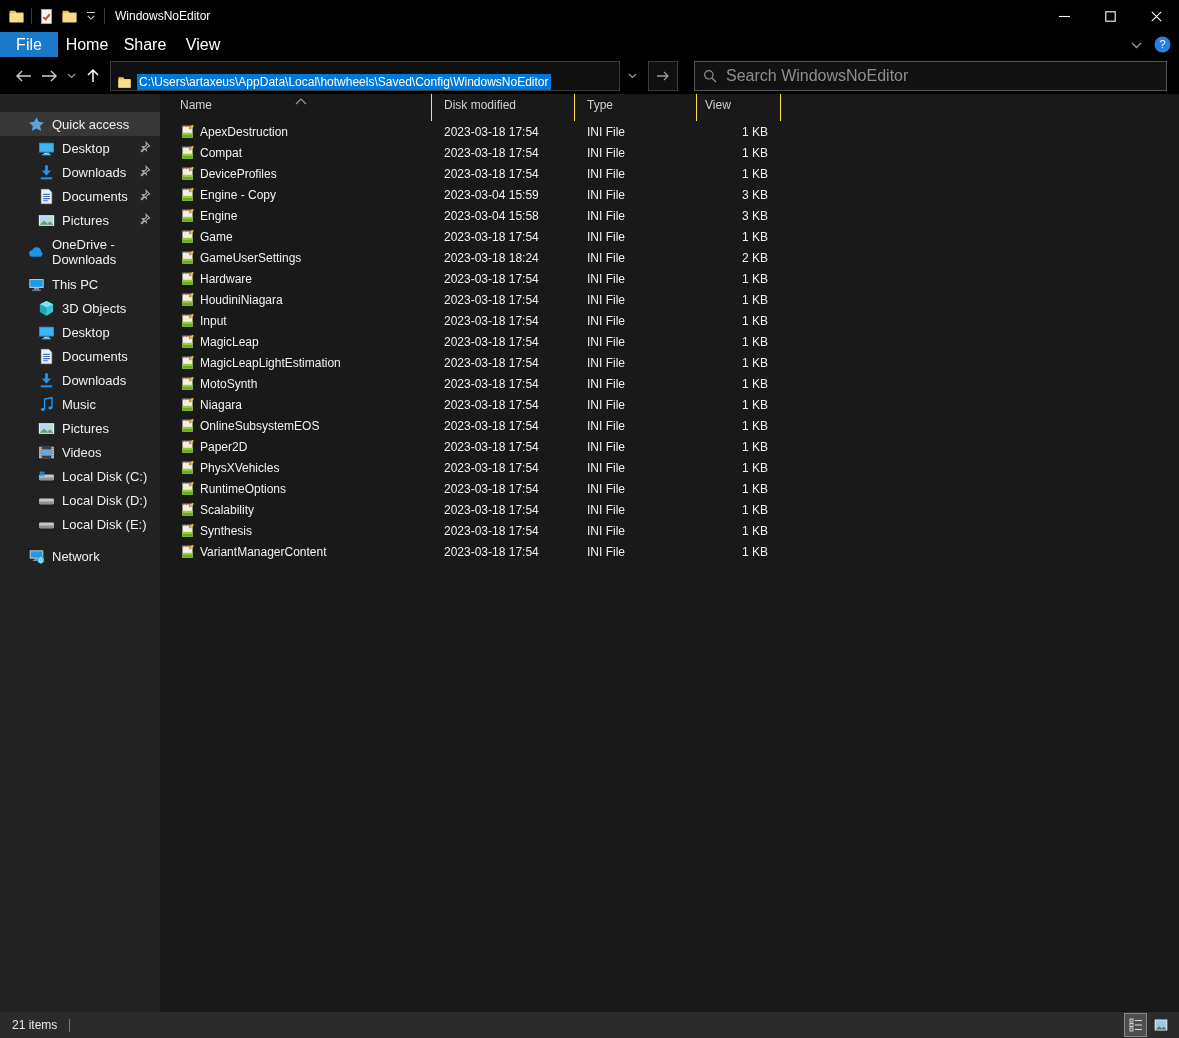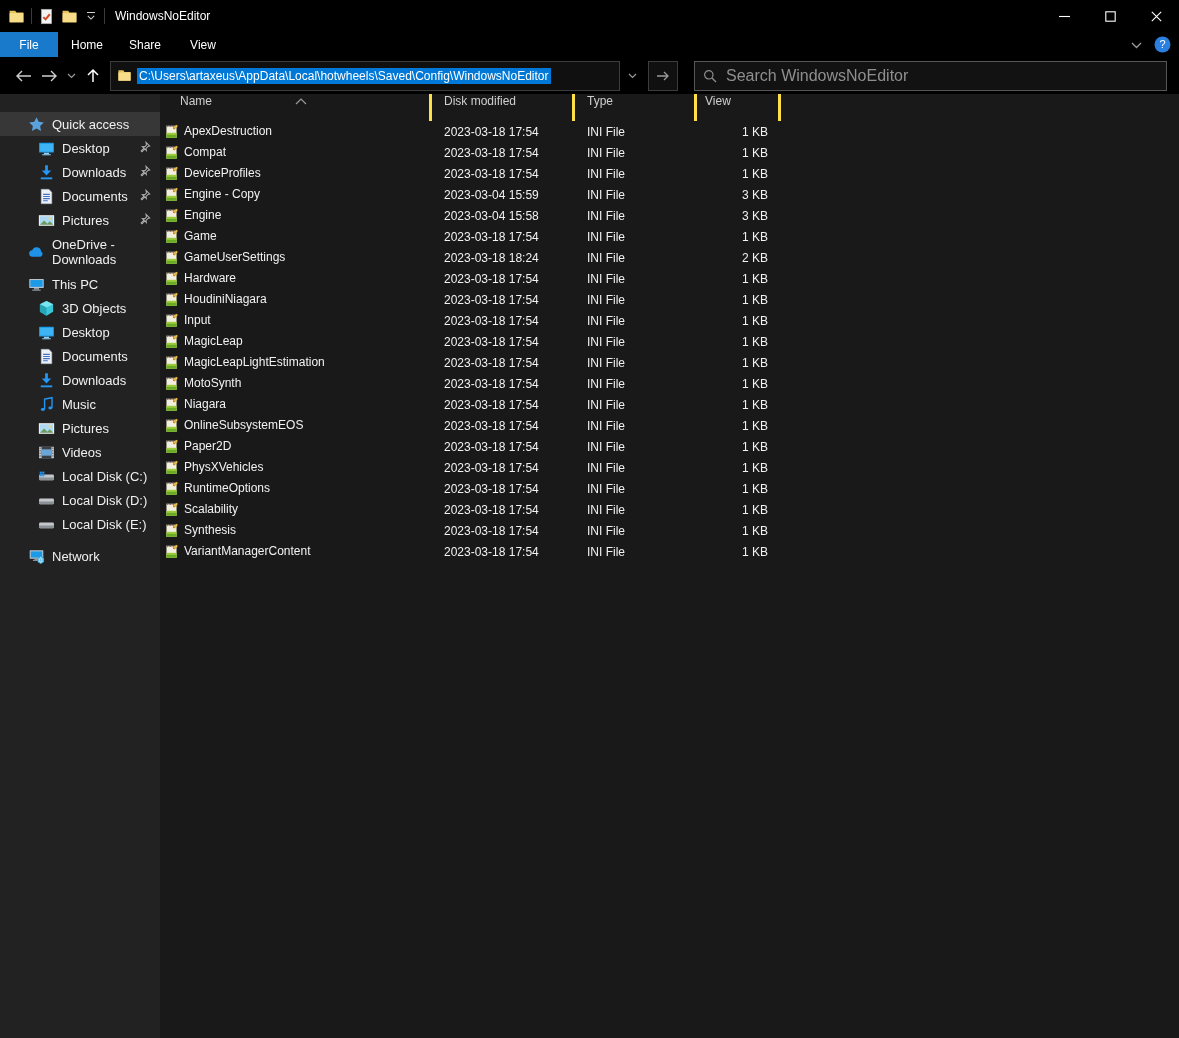--- a/index.html
+++ b/index.html
@@ -20,31 +20,31 @@
   .qat-chevron { display:flex; flex-direction:column; align-items:center; width:14px; cursor:default; }
   .qat-chevron .bar { width:8px; height:1px; background:#cfcfcf; margin-bottom:2px; }
   .qat-chevron svg { width:8px; height:5px; }
   .win-title { margin-left:10px; font-size:12px; color:#fff; }
   .win-controls { margin-left:auto; display:flex; height:32px; }
   .win-btn { width:46px; height:32px; display:flex; align-items:center; justify-content:center; }
   .win-btn svg { width:11px; height:11px; }
 
   
   .tabs-row { height:25px; display:flex; align-items:stretch; background:#000; flex:none; position:relative; }
-  .tab { min-width:58px; padding:0 4px; display:flex; align-items:center; justify-content:center; color:#fff; font-size:12px; }
+  .tab { min-width:58px; padding:0 4px; display:flex; align-items:center; justify-content:center; color:#fff; font-size:16px; }
   .tab.active { background:#1979ca; }
   .tabs-right { position:absolute; right:8px; top:0; height:25px; display:flex; align-items:center; gap:12px; }
   .ribbon-chevron svg { width:11px; height:7px; }
   .help-icon { width:17px; height:17px; }
 
   
   .addr-row { height:37px; display:flex; align-items:center; background:#000; flex:none; padding:0 10px 0 10px; }
   .nav-btn { width:26px; height:28px; display:flex; align-items:center; justify-content:center; flex:none; }
   .nav-btn svg { display:block; }
-  .addr-box { width:510px; height:30px; background:#101010; border:1px solid #3c3c3c; display:flex; align-items:center; padding:0 4px 0 6px; margin-left:4px; flex:none; }
+  .addr-box { width:510px; height:30px; background:#101010; border:1px solid #3c3c3c; display:flex; align-items:flex-end; padding:0 4px 0 6px; margin-left:4px; flex:none; }
   .addr-box .icon14 { width:15px; height:15px; margin-right:5px; flex:none; }
   .addr-path { background:#0078d7; color:#fff; padding:1px 2px; white-space:nowrap; font-size:12px; }
   .addr-dd { width:24px; height:30px; display:flex; align-items:center; justify-content:center; flex:none; }
   .go-btn { width:30px; height:30px; border:1px solid #3c3c3c; background:#101010; display:flex; align-items:center; justify-content:center; margin-left:4px; flex:none; }
   .search-box { width:473px; height:30px; border:1px solid #565656; background:#121212; display:flex; align-items:center; padding:0 8px; margin-left:auto; margin-right:2px; flex:none; }
   .search-box .icon14 { width:14px; height:14px; margin-right:9px; flex:none; }
   .search-placeholder { color:#8f8f8f; font-size:16px; }
 
   
   .main { flex:1; display:flex; min-height:0; }
@@ -53,29 +53,29 @@
   .side-item.indent { padding-left:38px; }
   .side-item.gap { margin-top:8px; }
   .side-item.selected { background:#373737; }
   .side-item .icon16 { width:17px; height:17px; margin-right:7px; flex:none; display:inline-flex; }
   .side-item .pin { position:absolute; right:9px; top:5px; width:13px; height:13px; display:none; }
   .side-item.pinned .pin { display:block; }
 
   .pane { flex:1; background:#191919; position:relative; min-width:0; }
   .cols { display:grid; grid-template-columns:272px 143px 122px 84px; }
   .header-row { height:27px; color:#cfcfcf; font-size:12px; position:relative; }
-  .header-cell { display:flex; align-items:flex-start; padding-bottom:5px; border-right:3px solid #fde047; position:relative; }
+  .header-cell { display:flex; align-items:center; padding-bottom:5px; border-right:1px solid #fde047; position:relative; }
   .header-cell.name { padding-left:20px; }
   .header-cell.date, .header-cell.type { padding-left:12px; }
   .header-cell.size { padding-left:8px; }
   .sort-caret { position:absolute; left:135px; top:0px; width:12px; height:7px; }
   .rows {}
   .file-row { height:21px; align-items:center; color:#f2f2f2; font-size:12px; }
   .cell { overflow:hidden; white-space:nowrap; }
-  .cell.name { display:flex; align-items:flex-start; padding-left:4px; gap:5px; }
+  .cell.name { display:flex; align-items:center; padding-left:20px; gap:5px; }
   .cell.name .icon15 { width:15px; height:15px; flex:none; display:inline-flex; }
   .cell.date, .cell.type { padding-left:12px; }
   .cell.size { text-align:right; padding-right:13px; }
 
   
   .statusbar { height:26px; background:#2b2b2b; flex:none; display:flex; align-items:center; padding:0 8px 0 12px; font-size:12px; color:#e8e8e8; }
   .status-sep { width:1px; height:13px; background:#777; margin-left:12px; }
   .status-right { margin-left:auto; display:flex; gap:4px; align-items:center; }
   .view-btn { width:21px; height:22px; display:flex; align-items:center; justify-content:center; }
   .view-btn.selected { background:#4e4e4e; outline:1px solid #8a8a8a; }
@@ -888,14 +888,35 @@
               <span>VariantManagerContent</span>
             </div>
             <div class="cell date">2023-03-18 17:54</div>
             <div class="cell type">INI File</div>
             <div class="cell size">1 KB</div>
           </div>
         </div>
     </div>
   </div>
 
+  <div class="statusbar">
+    <span>21 items</span>
+    <span class="status-sep"></span>
+    <div class="status-right">
+      <div class="view-btn selected">
+        <svg viewBox="0 0 14 14">
+            <rect x="1" y="1" width="3" height="3" fill="none" stroke="#ddd" stroke-width="0.9"></rect>
+            <rect x="1" y="5.5" width="3" height="3" fill="none" stroke="#ddd" stroke-width="0.9"></rect>
+            <rect x="1" y="10" width="3" height="3" fill="none" stroke="#ddd" stroke-width="0.9"></rect>
+            <path d="M6 2.5h7M6 7h7M6 11.5h7" stroke="#ddd" stroke-width="1"></path>
+          </svg>
+      </div>
+      <div class="view-btn">
+        <svg viewBox="0 0 14 14">
+            <rect x="0.7" y="1.5" width="12.6" height="11" fill="#f0f0f0"></rect>
+            <rect x="1.6" y="2.4" width="10.8" height="9.2" fill="#9ec8e8"></rect>
+            <path d="M1.6 11.6l3.6-3.4 2.6 2.4 2-1.8 2.6 2.4v.4H1.6z" fill="#5a7a5a"></path>
+          </svg>
+      </div>
+    </div>
+  </div>
 
 </div>
 
 </body></html>

